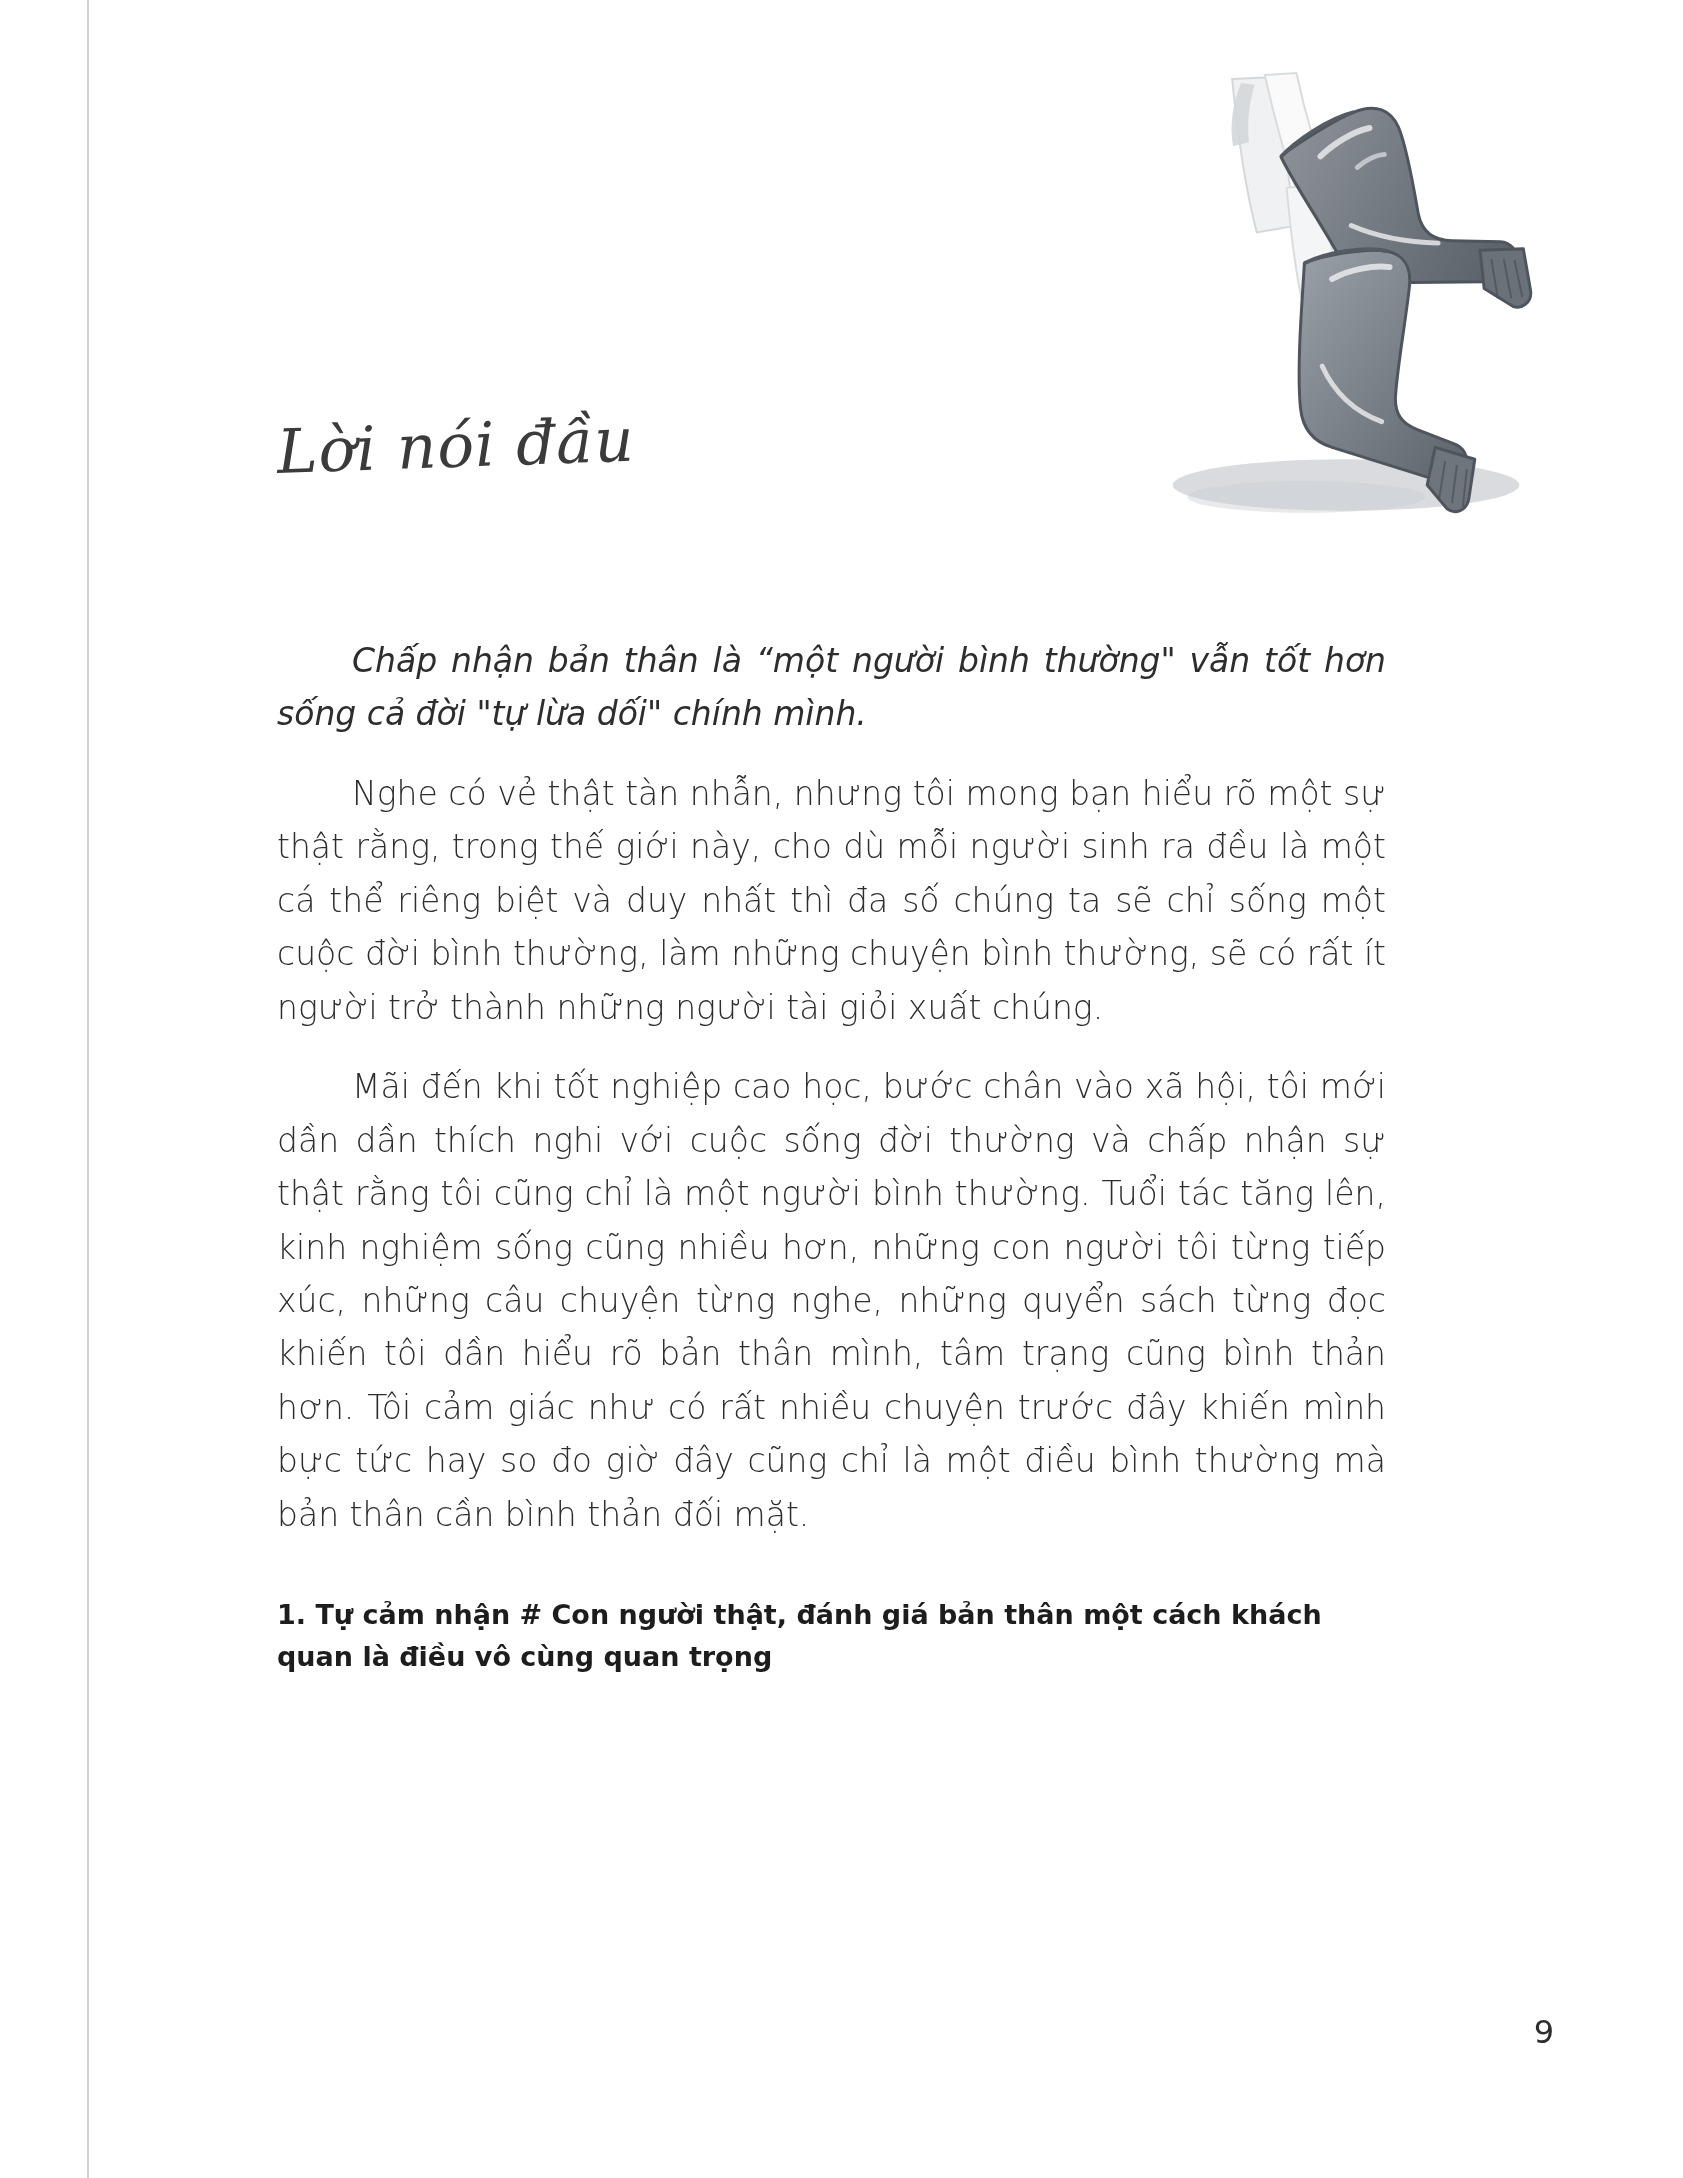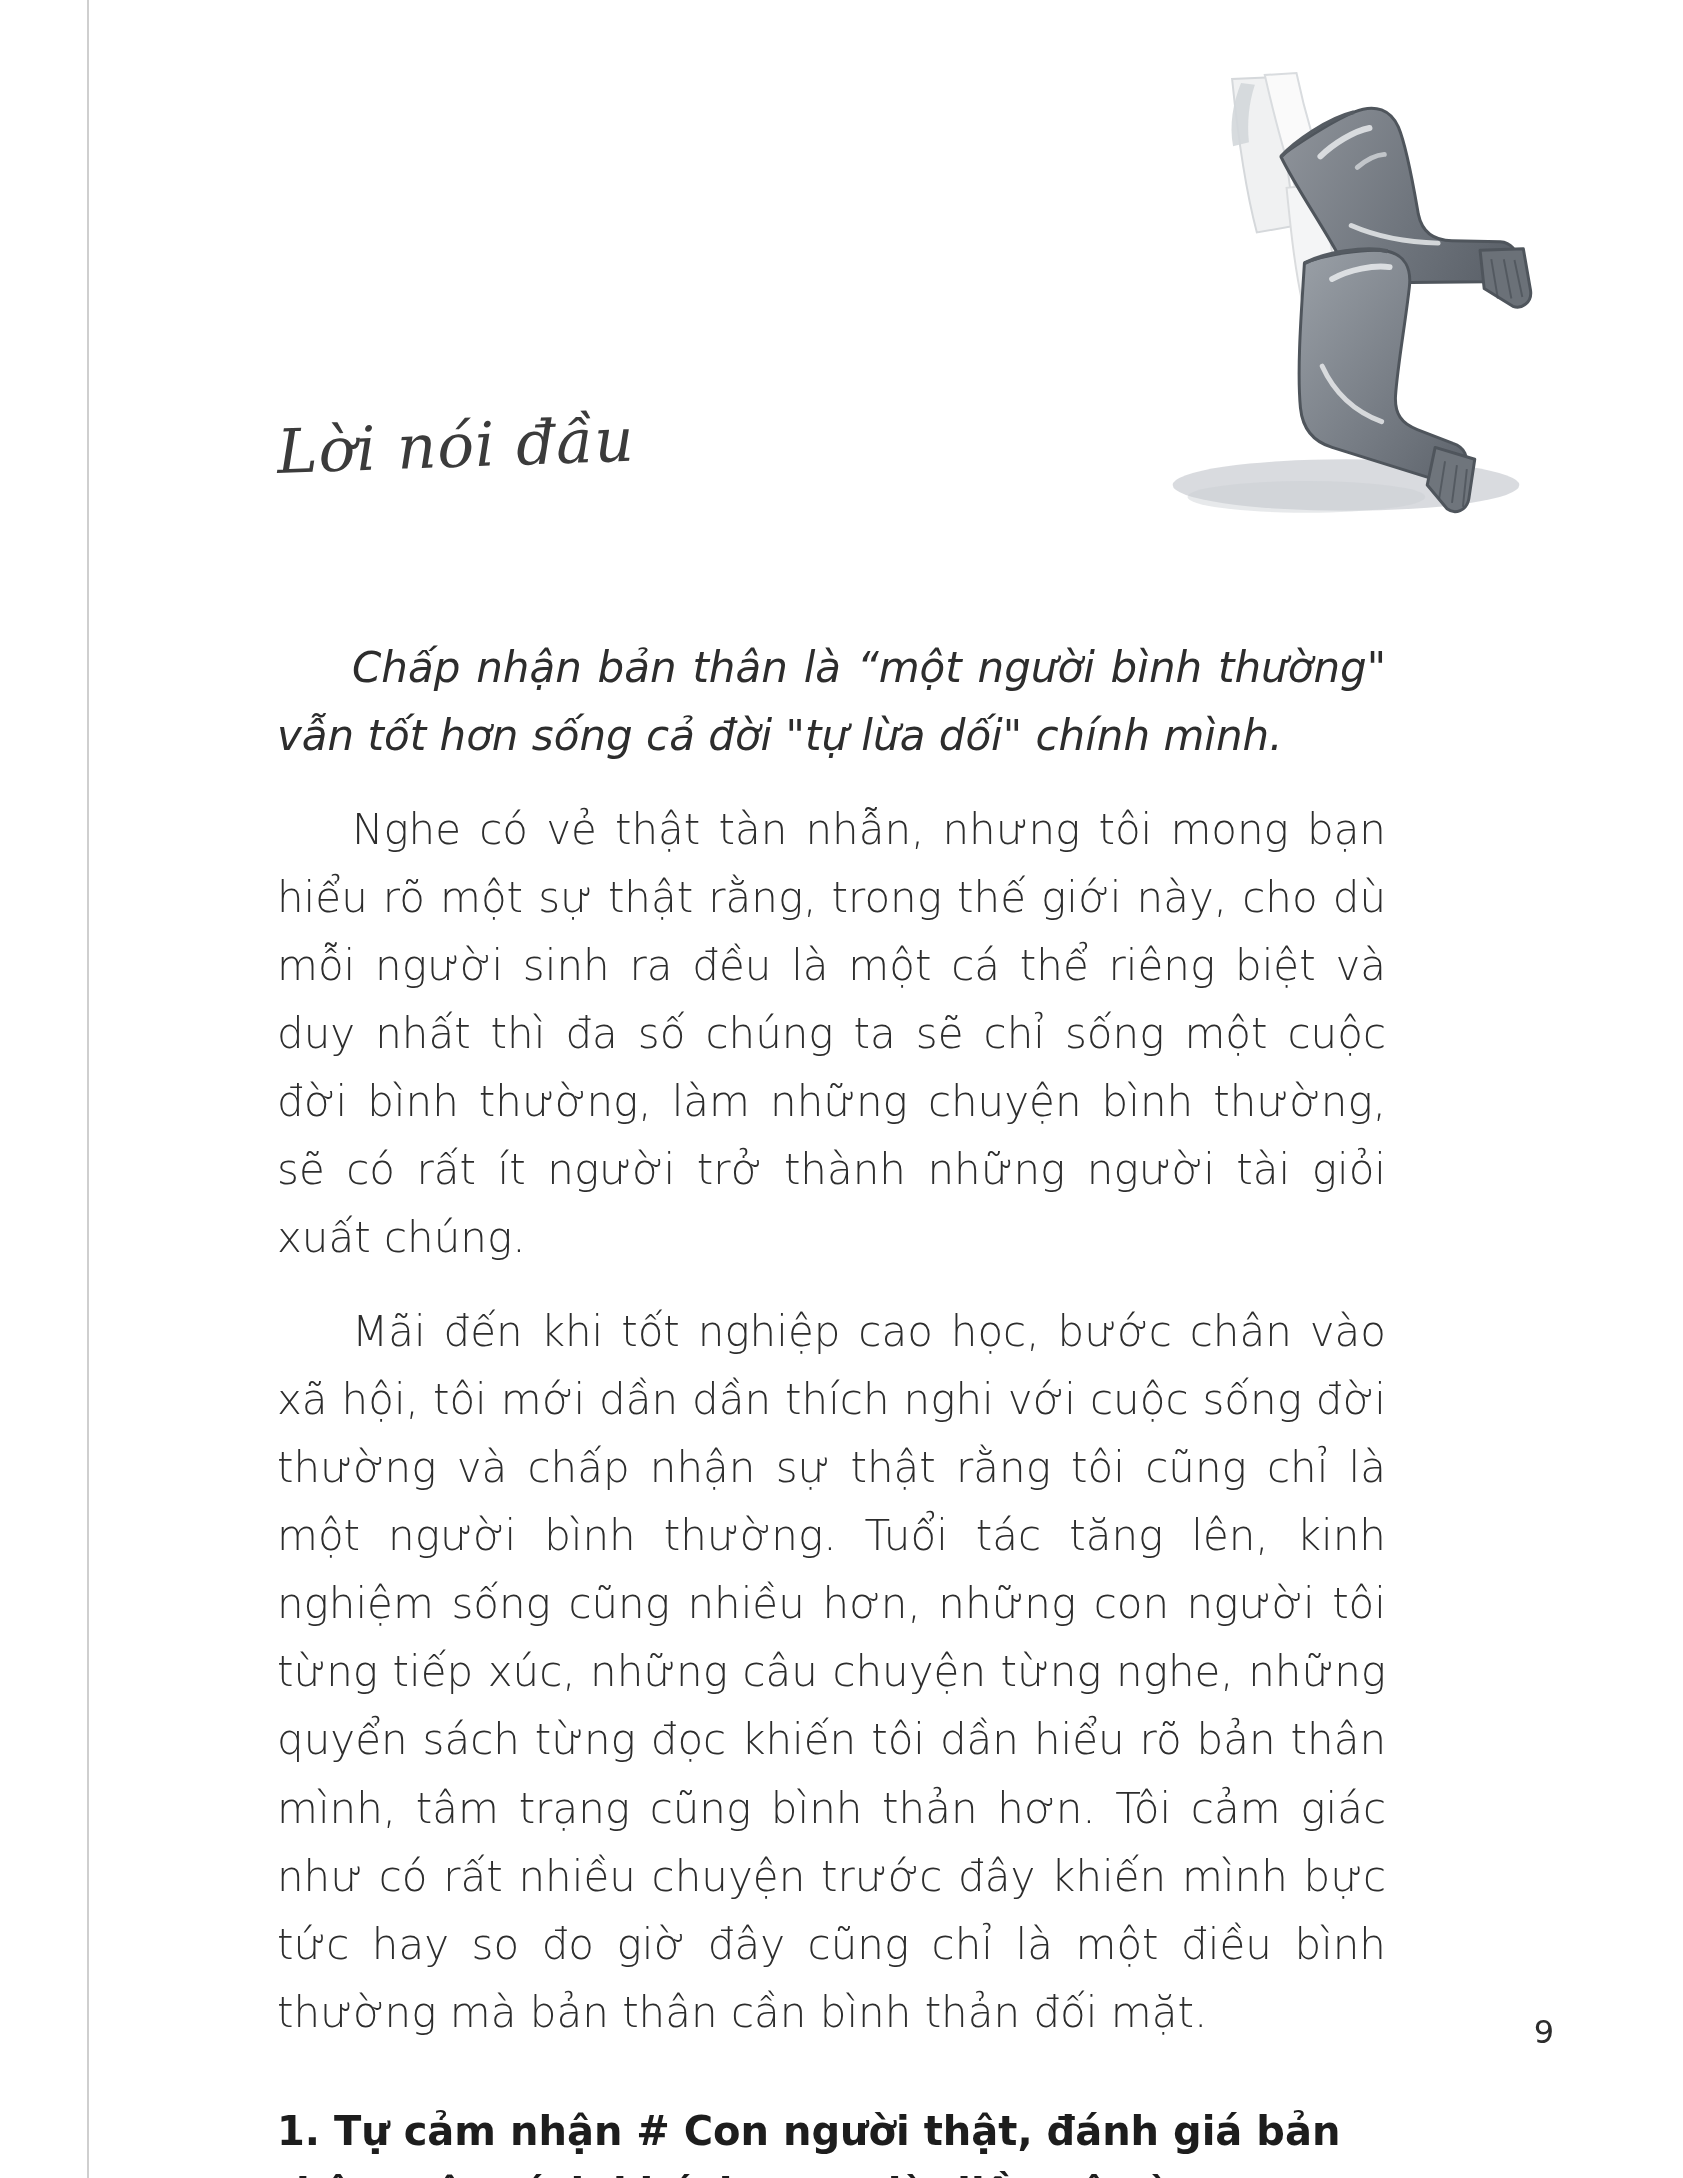--- a/index.html
+++ b/index.html
@@ -68,35 +68,35 @@
 
   
   .content {
     position: absolute;
     left: 188px;
     top: 634px;
     width: 1109px;
   }
   p {
     margin: 0 0 26px 0;
-    font-size: 42px;
+    font-size: 33px;
     line-height: 1.62;
     color: #2d2d2d;
     text-align: justify;
     text-indent: 75px;
     font-family: "DejaVu Sans", sans-serif;
     font-weight: 300;
   }
   p.epigraph {
     font-style: italic;
     color: #2d2d2d;
   }
   h2.section-heading {
     margin: 53px 0 26px 0;
-    font-size: 40px;
+    font-size: 27px;
     line-height: 1.55;
     font-weight: bold;
     color: #1d1d1d;
     text-indent: 0;
     font-family: "DejaVu Sans", sans-serif;
   }
   .page-number {
     position: absolute;
     right: 129px;
     bottom: 127px;

